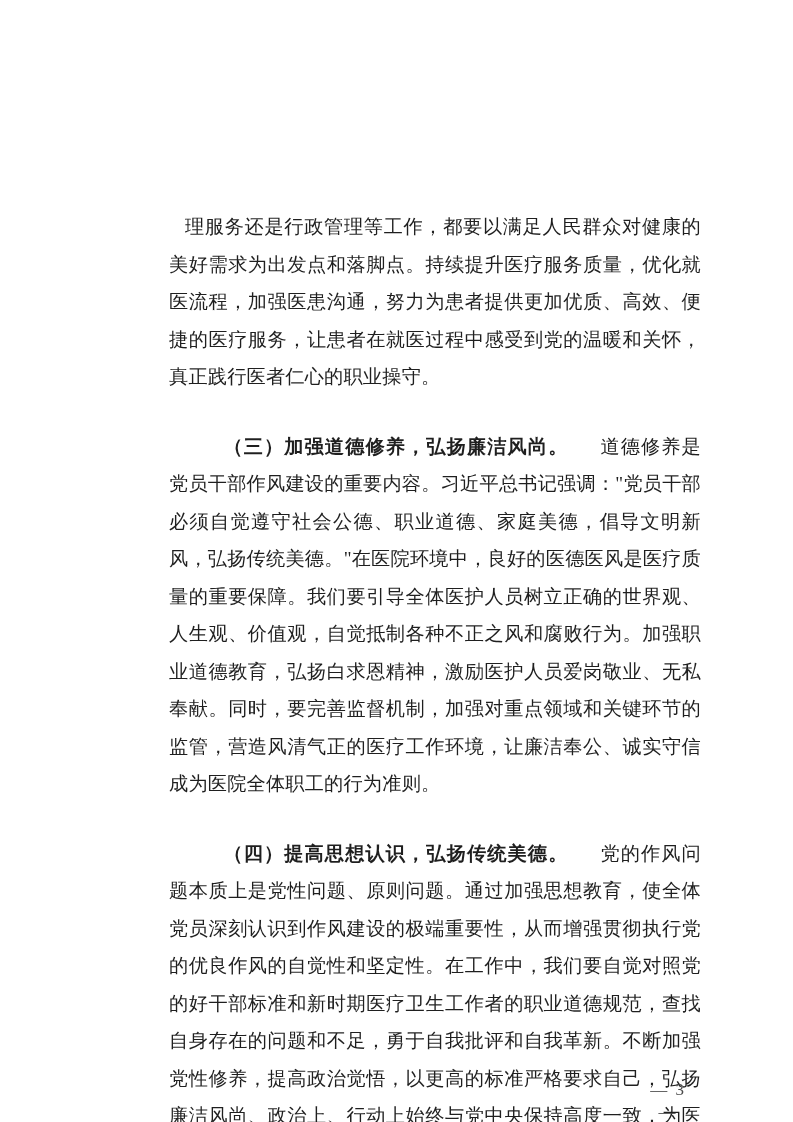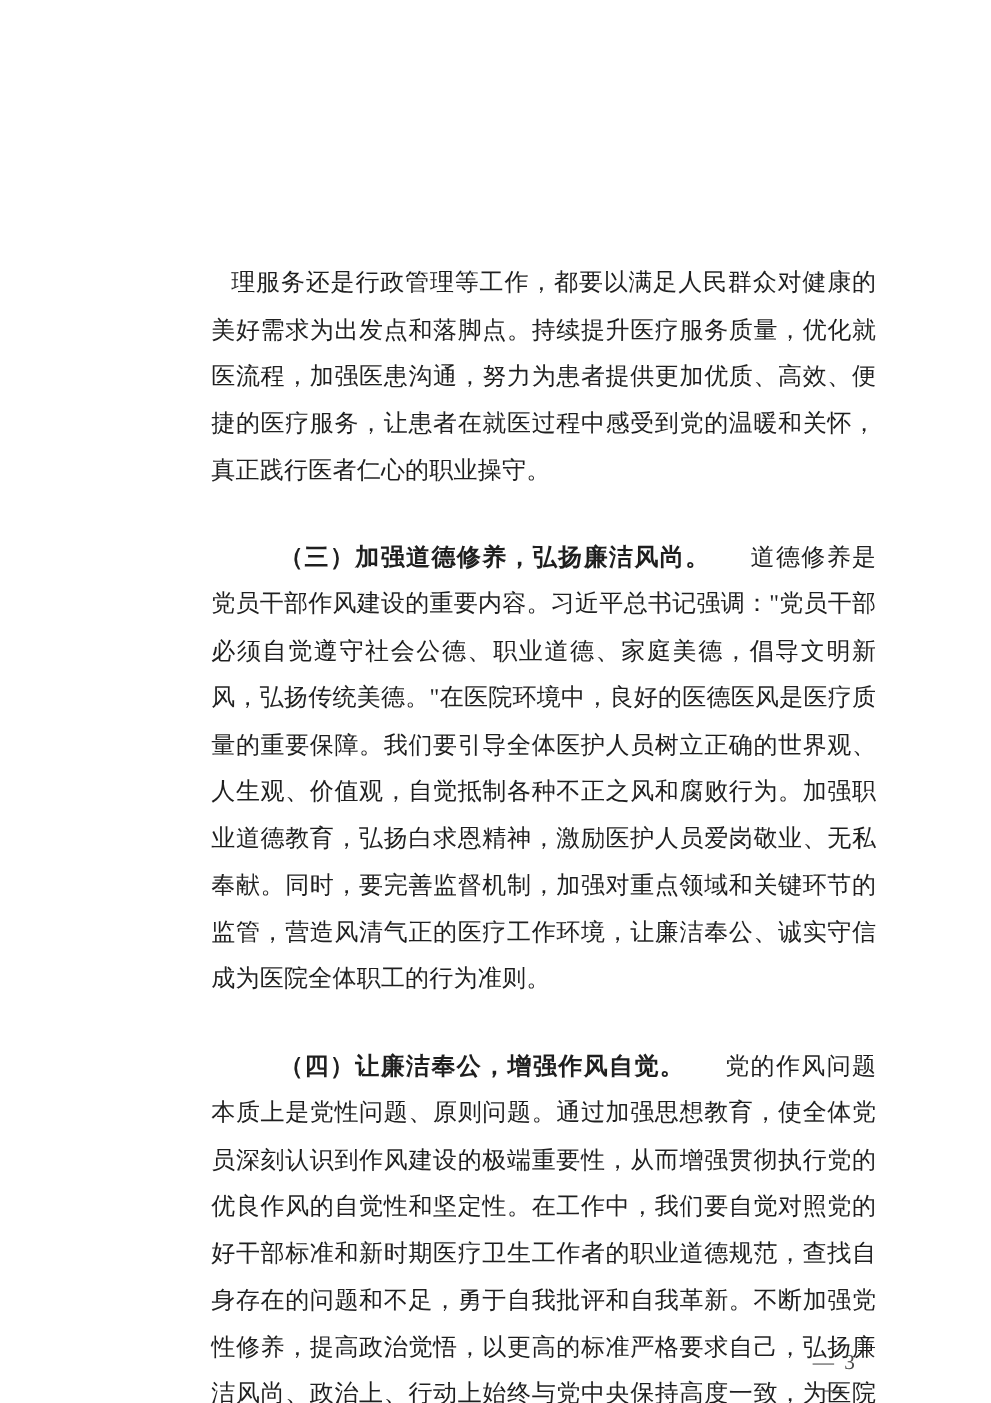--- a/index.html
+++ b/index.html
@@ -59,21 +59,21 @@
 </head>
 <body>
 
 <div class="page">
   <div class="content">
 
     <p class="para no-indent"><span>理服务还是行政管理等工作，都要以满足人民群众对健康的美好需求为出发点和落脚点。持续提升医疗服务质量，优化就医流程，加强医患沟通，努力为患者提供更加优质、高效、便捷的医疗服务，让患者在就医过程中感受到党的温暖和关怀，真正践行医者仁心的职业操守。</span></p>
 
     <p class="para"><span class="lead">（三）加强道德修养，弘扬廉洁风尚。</span><span>道德修养是党员干部作风建设的重要内容。习近平总书记强调："党员干部必须自觉遵守社会公德、职业道德、家庭美德，倡导文明新风，弘扬传统美德。"在医院环境中，良好的医德医风是医疗质量的重要保障。我们要引导全体医护人员树立正确的世界观、人生观、价值观，自觉抵制各种不正之风和腐败行为。加强职业道德教育，弘扬白求恩精神，激励医护人员爱岗敬业、无私奉献。同时，要完善监督机制，加强对重点领域和关键环节的监管，营造风清气正的医疗工作环境，让廉洁奉公、诚实守信成为医院全体职工的行为准则。</span></p>
 
-    <p class="para"><span class="lead">（四）让廉洁奉公，增强作风自觉。</span><span>党的作风问题本质上是党性问题、原则问题。通过加强思想教育，使全体党员深刻认识到作风建设的极端重要性，从而增强贯彻执行党的优良作风的自觉性和坚定性。在工作中，我们要自觉对照党的好干部标准和新时期医疗卫生工作者的职业道德规范，查找自身存在的问题和不足，勇于自我批评和自我革新。不断加强党性修养，提高政治觉悟，以更高的标准严格要求自己，弘扬廉洁风尚、政治上、行动上始终与党中央保持高度一致，为医院的高质量发展提供坚实的思想保障。</span></p>
+    <p class="para"><span class="lead">（四）提高思想认识，弘扬传统美德。</span><span>党的作风问题本质上是党性问题、原则问题。通过加强思想教育，使全体党员深刻认识到作风建设的极端重要性，从而增强贯彻执行党的优良作风的自觉性和坚定性。在工作中，我们要自觉对照党的好干部标准和新时期医疗卫生工作者的职业道德规范，查找自身存在的问题和不足，勇于自我批评和自我革新。不断加强党性修养，提高政治觉悟，以更高的标准严格要求自己，弘扬廉洁风尚、政治上、行动上始终与党中央保持高度一致，为医院的高质量发展提供坚实的思想保障。</span></p>
 
     <h2 class="section-heading">二、弘扬优良作风，提升医疗服务水平</h2>
 
 
   </div>
 
   <div class="page-number">— 3 —</div>
 </div>
 
 </body></html>

